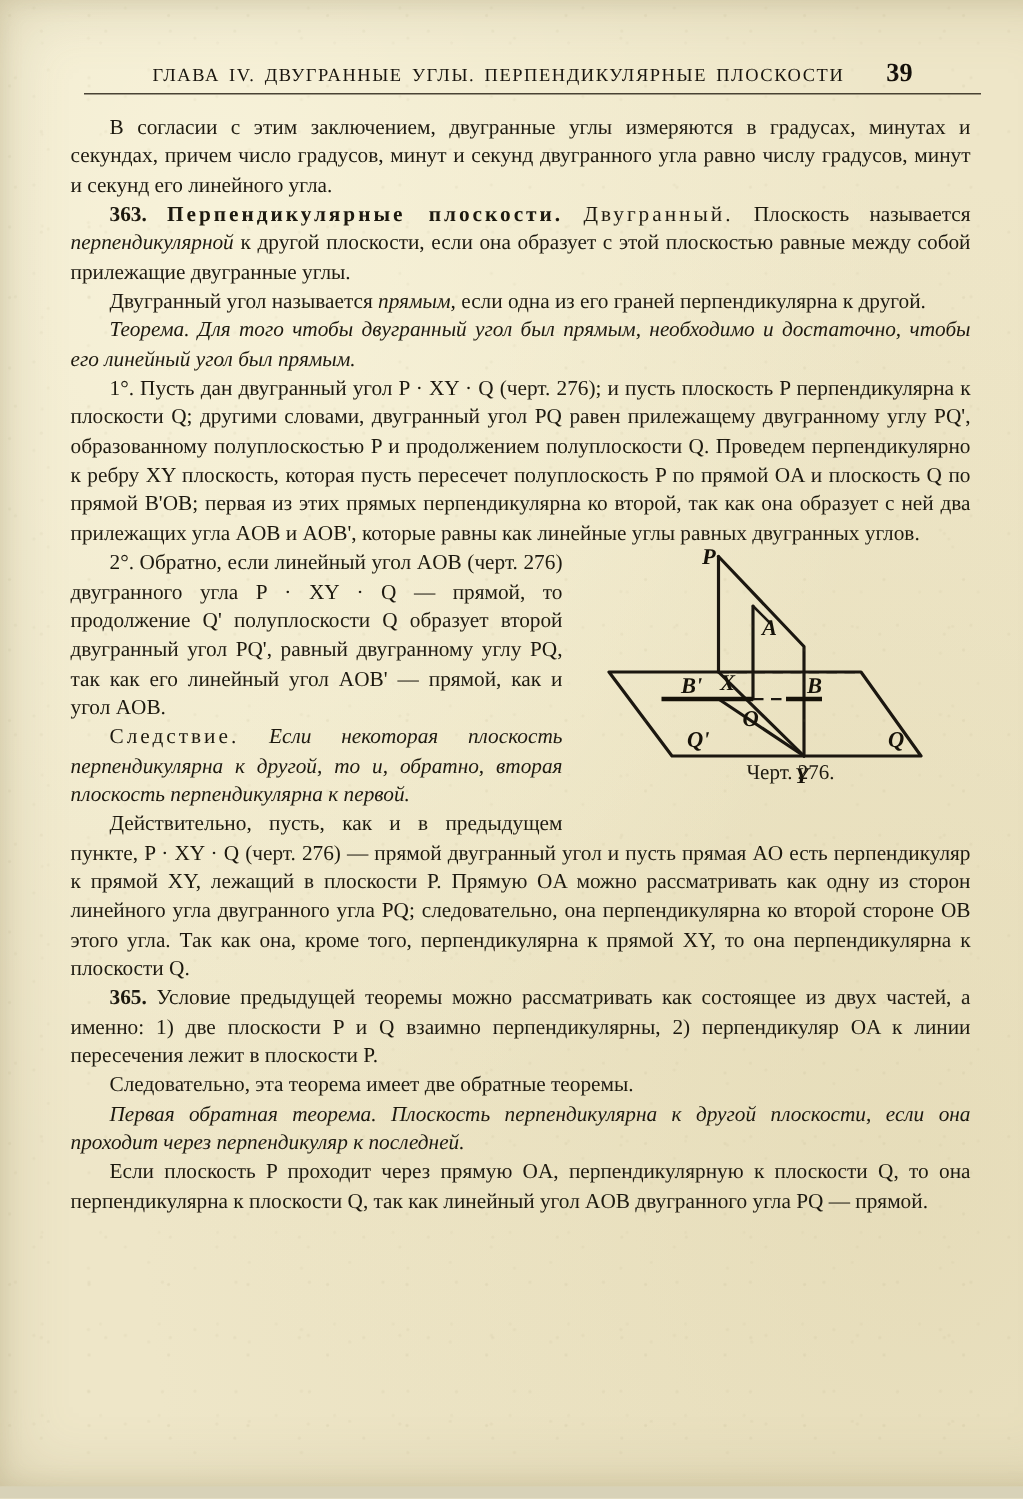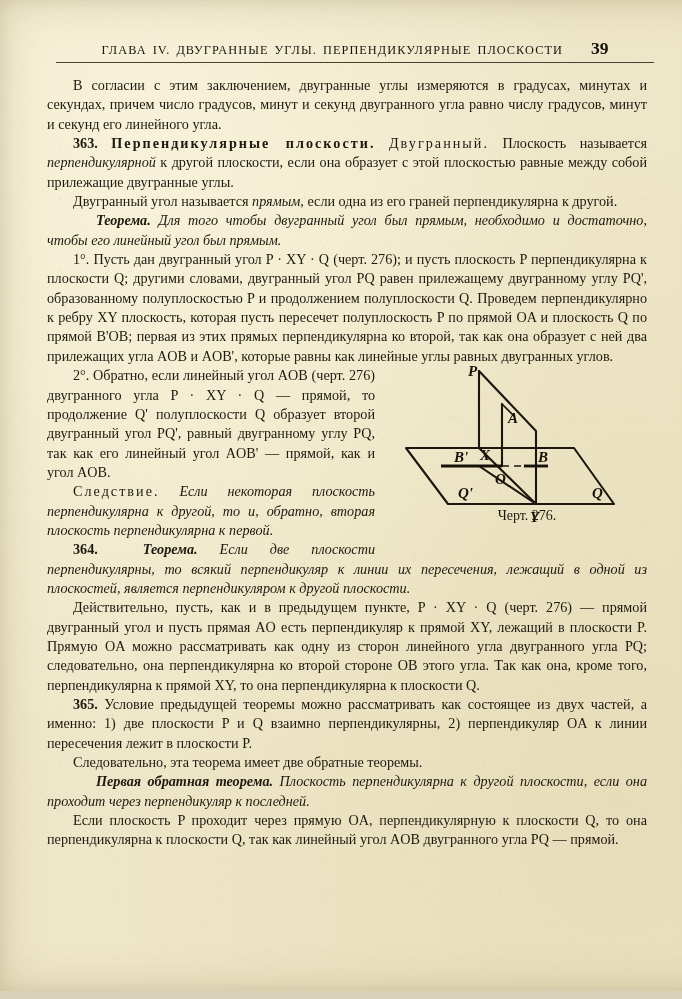--- a/index.html
+++ b/index.html
@@ -91,21 +91,21 @@
     margin: 0;
     font-size: 14.2px;
     line-height: 19.35px;
     text-align: justify;
     text-justify: inter-word;
     text-indent: 26px;
     color: #1d190f;
   }
   .i  { font-style: italic; }
   .b  { font-weight: bold; }
-  .bi { font-weight: bold; font-style: italic; margin-left: 23px; }
+  .bi { font-weight: normal; font-style: italic; }
   .sp { letter-spacing: 2.0px; }
 
   
   .figfloat {
     float: right;
     width: 262px;
     height: 186px;
     shape-outside: inset(0);
     margin: 2px 0 2px 10px;
   }
@@ -156,21 +156,20 @@
     <p><span class="bi">Теорема.</span> <span class="i">Для того чтобы двугранный угол был прямым, необходимо и достаточно, чтобы его линейный угол был прямым.</span></p>
 
     <p><span>1°. Пусть дан двугранный угол P · XY · Q (черт. 276); и пусть плоскость P перпендикулярна к плоскости Q; другими словами, двугранный угол PQ равен прилежащему двугранному углу PQ', образованному полуплоскостью P и продолжением полуплоскости Q. Проведем перпендикулярно к ребру XY плоскость, которая пусть пересечет полуплоскость P по прямой OA и плоскость Q по прямой B'OB; первая из этих прямых перпендикулярна ко второй, так как она образует с ней два прилежащих угла AOB и AOB', которые равны как линейные углы равных двугранных углов.</span></p>
 
     <div class="figfloat"></div>
 
     <p><span>2°. Обратно, если линейный угол AOB (черт. 276) двугранного угла P · XY · Q — прямой, то продолжение Q' полуплоскости Q образует второй двугранный угол PQ', равный двугранному углу PQ, так как его линейный угол AOB' — прямой, как и угол AOB.</span></p>
 
     <p><span class="sp">Следствие.</span> <span class="i">Если некоторая плоскость перпендикулярна к другой, то и, обратно, вторая плоскость перпендикулярна к первой.</span></p>
 
-    <p><span class="b">364.</span> <span class="bi">Теорема.</span> <span class="i">Если две плоскости перпендикулярны, то всякий перпендикуляр к линии их пересечения, лежащий в одной из плоскостей, является перпендикуляром к другой плоскости.</span></p>
 
     <p><span>Действительно, пусть, как и в предыдущем пункте, P · XY · Q (черт. 276) — прямой двугранный угол и пусть прямая AO есть перпендикуляр к прямой XY, лежащий в плоскости P. Прямую OA можно рассматривать как одну из сторон линейного угла двугранного угла PQ; следовательно, она перпендикулярна ко второй стороне OB этого угла. Так как она, кроме того, перпендикулярна к прямой XY, то она перпендикулярна к плоскости Q.</span></p>
 
     <p><span class="b">365.</span> <span>Условие предыдущей теоремы можно рассматривать как состоящее из двух частей, а именно: 1) две плоскости P и Q взаимно перпендикулярны, 2) перпендикуляр OA к линии пересечения лежит в плоскости P.</span></p>
 
     <p><span>Следовательно, эта теорема имеет две обратные теоремы.</span></p>
 
     <p><span class="bi">Первая обратная теорема.</span> <span class="i">Плоскость перпендикулярна к другой плоскости, если она проходит через перпендикуляр к последней.</span></p>
 
     <p><span>Если плоскость P проходит через прямую OA, перпендикулярную к плоскости Q, то она перпендикулярна к плоскости Q, так как линейный угол AOB двугранного угла PQ — прямой.</span></p>

